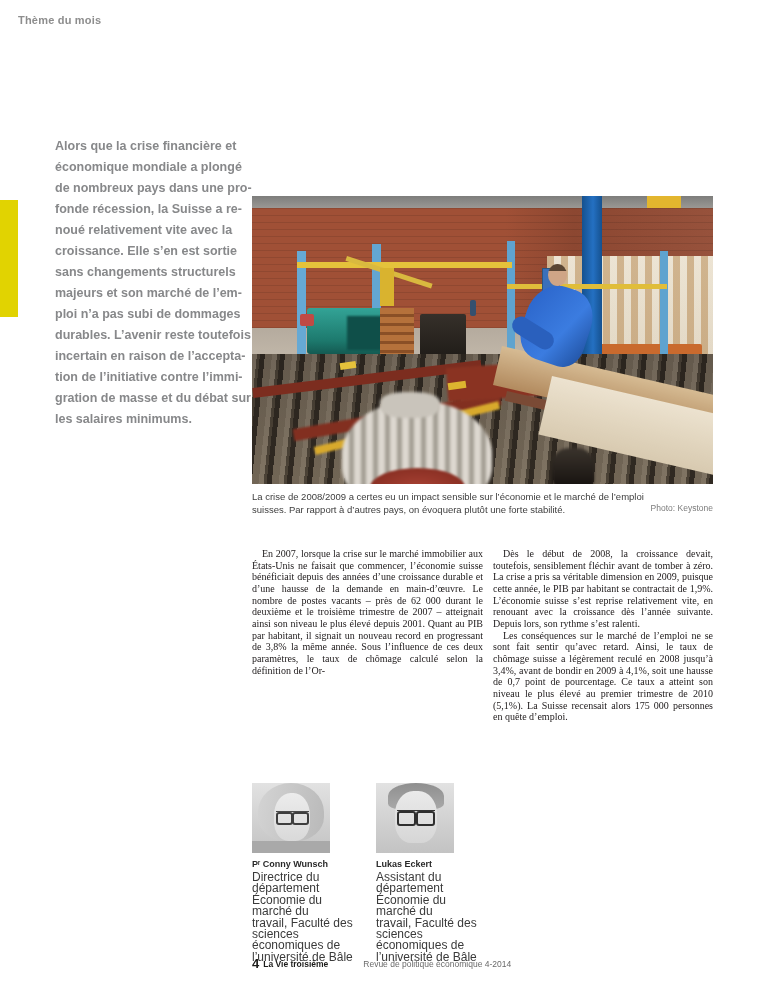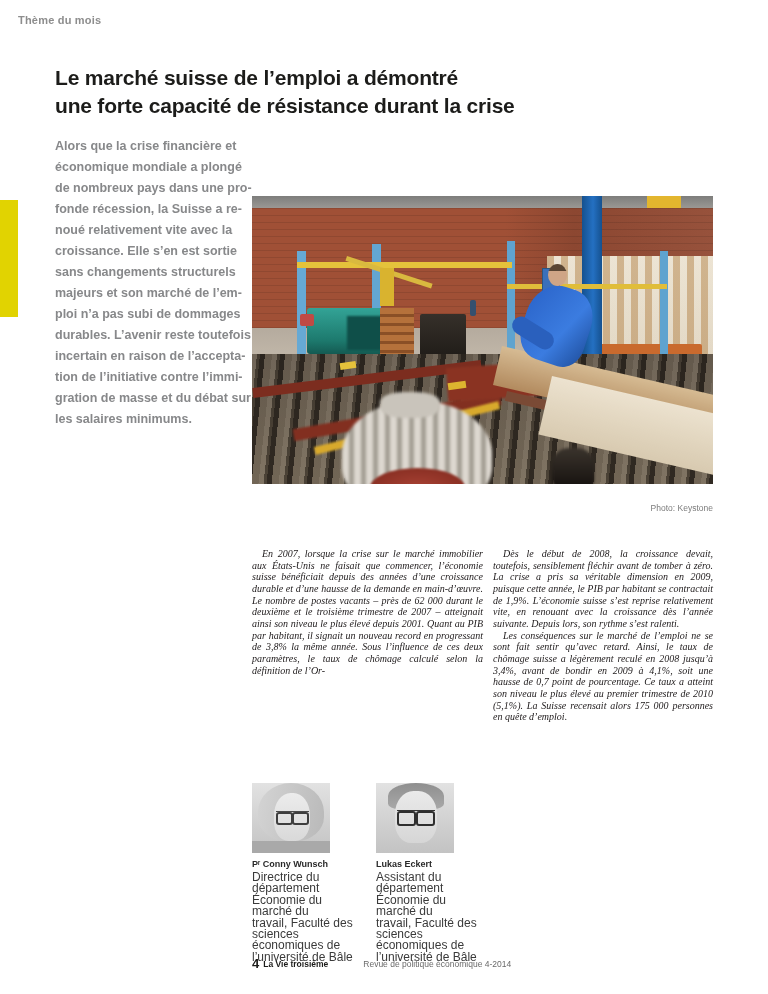--- a/index.html
+++ b/index.html
@@ -106,21 +106,21 @@
   .caption{font-size:9.5px;line-height:13px;color:#3d3d3d;width:392px;}
   .credit{position:absolute;right:0;top:13px;font-size:8.5px;color:#7b7b7b;}
   
   .bodycol{
     position:absolute;top:548px;
     font-family:"Liberation Serif",serif;font-size:10px;line-height:11.65px;
     color:#242021;text-align:justify;
   }
   .col1{left:252px;width:231px;}
   .col2{left:493px;width:220px;}
-  .bodycol p{margin:0;font-style:italic;}
+  .bodycol p{margin:0;}
   .bodycol p.indent{text-indent:10px;}
   
   .authors{position:absolute;left:252px;top:783px;width:230px;}
   .author{position:absolute;top:0;width:110px;}
   .author.a1{left:0;}
   .author.a2{left:124px;}
   .portrait{position:relative;width:78px;height:70px;overflow:hidden;
     background:linear-gradient(#e2e2e2,#c3c3c3);}
   .portrait *{position:absolute;}
   .pt-hair-f{left:6px;top:0px;width:66px;height:58px;border-radius:50% 50% 42% 42%;
@@ -149,22 +149,20 @@
 </style>
 </head>
 <body>
 
 <div class="page">
 
   <div class="kicker">Thème du mois</div>
 
   <div class="accent-bar" style="background: rgb(225, 211, 1);"></div>
 
-  <h1 class="headline" style="margin:0;">Le marché suisse de l’emploi a démontré
-une forte capacité de résistance durant la crise</h1>
 
   <div class="lead">Alors que la crise financière et
 économique mondiale a plongé
 de nombreux pays dans une pro-
 fonde récession, la Suisse a re-
 noué relativement vite avec la
 croissance. Elle s’en est sortie
 sans changements structurels
 majeurs et son marché de l’em-
 ploi n’a pas subi de dommages
@@ -210,20 +208,21 @@
     <div class="ph-worker-body"></div>
     <div class="ph-worker-arm"></div>
     <div class="ph-worker-head"></div>
     <div class="ph-motor"></div>
     <div class="ph-motor-cap"></div>
     <div class="ph-motor-red"></div>
     <div class="ph-cap-fg"></div>
   </div>
 
   <div class="caption-row">
+    <div class="caption">La crise de 2008/2009 a certes eu un impact sensible sur l’économie et le marché de l’emploi suisses. Par rapport à d’autres pays, on évoquera plutôt une forte stabilité.</div>
     <div class="credit">Photo: Keystone</div>
   </div>
 
   <div class="bodycol col1">
     <p class="indent">En 2007, lorsque la crise sur le marché immobilier aux États-Unis ne faisait que commencer, l’économie suisse bénéficiait depuis des années d’une croissance durable et d’une hausse de la demande en main-d’œuvre. Le nombre de postes vacants – près de 62 000 durant le deuxième et le troisième trimestre de 2007 – atteignait ainsi son niveau le plus élevé depuis 2001. Quant au PIB par habitant, il signait un nouveau record en progressant de 3,8% la même année. Sous l’influence de ces deux paramètres, le taux de chômage calculé selon la définition de l’Or-</p>
   </div>
   <div class="bodycol col2">
     <p class="indent">Dès le début de 2008, la croissance devait, toutefois, sensiblement fléchir avant de tomber à zéro. La crise a pris sa véritable dimension en 2009, puisque cette année, le PIB par habitant se contractait de 1,9%. L’économie suisse s’est reprise relativement vite, en renouant avec la croissance dès l’année suivante. Depuis lors, son rythme s’est ralenti.</p>
     <p class="indent">Les conséquences sur le marché de l’emploi ne se sont fait sentir qu’avec retard. Ainsi, le taux de chômage suisse a légèrement reculé en 2008 jusqu’à 3,4%, avant de bondir en 2009 à 4,1%, soit une hausse de 0,7 point de pourcentage. Ce taux a atteint son niveau le plus élevé au premier trimestre de 2010 (5,1%). La Suisse recensait alors 175 000 personnes en quête d’emploi.</p>
   </div>

